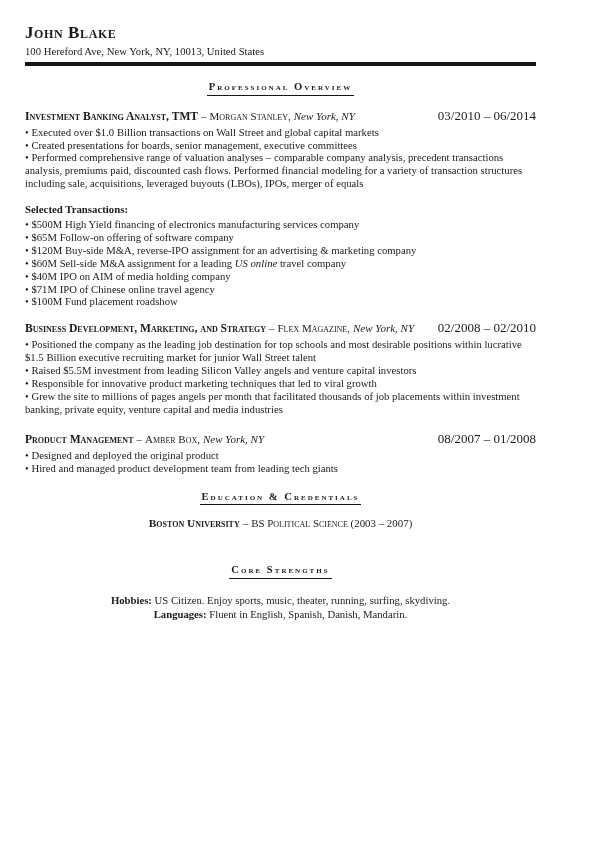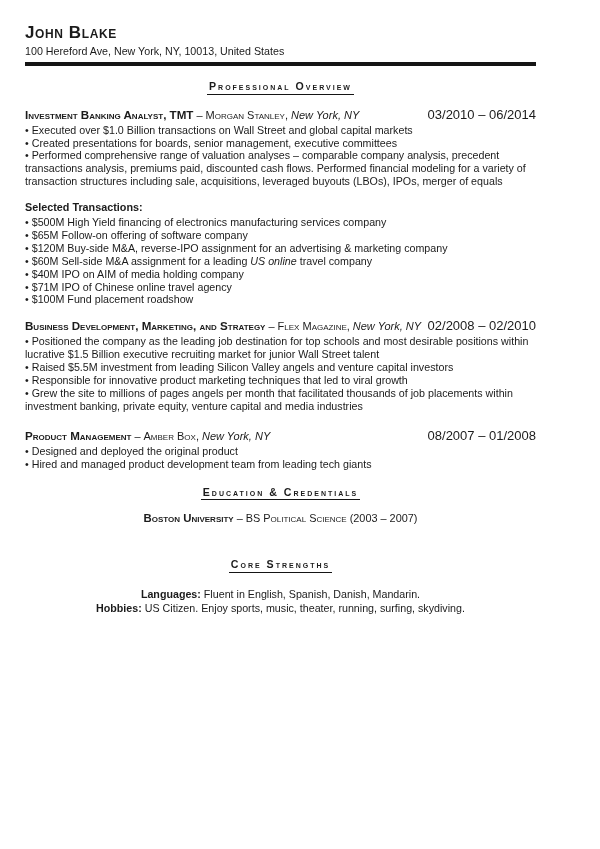--- a/index.html
+++ b/index.html
@@ -2,21 +2,21 @@
 <html><head>
 <meta charset="utf-8">
 <style>
   * { box-sizing: border-box; }
   html, body { margin: 0; padding: 0; background: #ffffff; }
   .page {
     width: 548px;
     height: 849px;
     background: #ffffff;
     color: #1b1b1b;
-    font-family: Liberation Sans, sans-serif;
+    font-family: Liberation Serif, serif;
     padding: 24px 12px 14px 25px;
     overflow: hidden;
   }
 
   
   .header-row { display: flex; justify-content: space-between; align-items: baseline; }
   .name {
     font-size: 17px; font-weight: bold; font-variant: small-caps;
     letter-spacing: 0.6px; line-height: 1;
   }
@@ -137,17 +137,17 @@
     <span>Education &amp; Credentials</span>
   </div>
   <div class="edu-line">
     <span class="school">Boston University</span><span class="dash">–</span><span class="degree">BS Political Science (2003 – 2007)</span>
   </div>
 
   <div class="section-heading core">
     <span>Core Strengths</span>
   </div>
   <div class="core-lines">
+    <div><span class="core-label">Hobbies:</span><span> US Citizen. Enjoy sports, music, theater, running, surfing, skydiving.</span></div>
     <div><span class="core-label">Languages:</span><span> Fluent in English, Spanish, Danish, Mandarin.</span></div>
-    <div><span class="core-label">Hobbies:</span><span> US Citizen. Enjoy sports, music, theater, running, surfing, skydiving.</span></div>
   </div>
 
 </div>
 
 </body></html>

